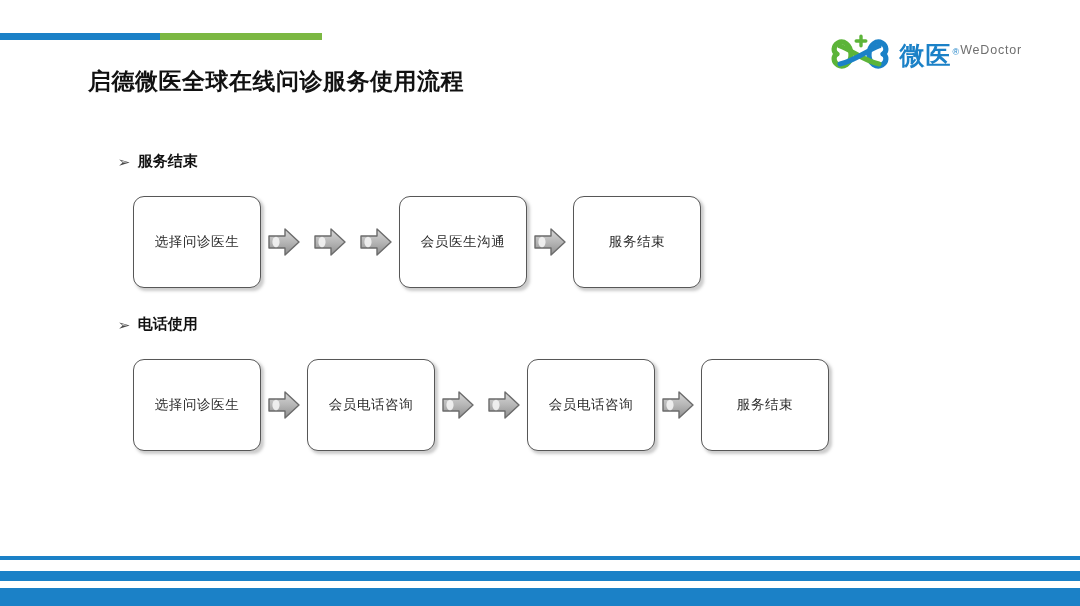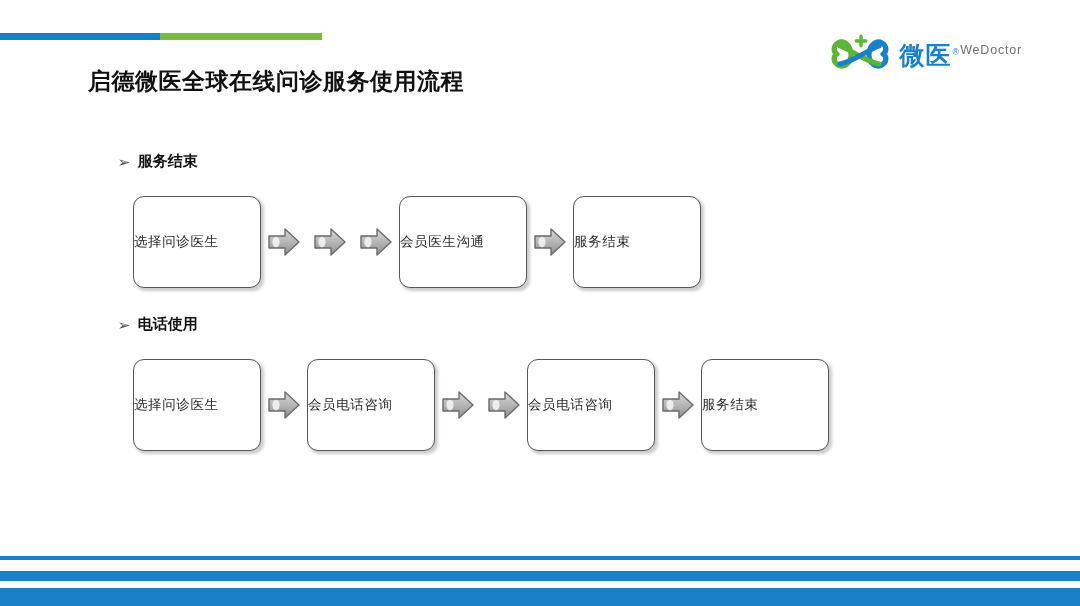--- a/index.html
+++ b/index.html
@@ -120,21 +120,21 @@
 
   .flow-box {
     width: 128px;
     height: 92px;
     border: 1.2px solid #575757;
     border-radius: 11px;
     background: #ffffff;
     box-shadow: 2.5px 2.5px 3px rgba(120,120,120,0.38);
     display: flex;
     align-items: center;
-    justify-content: flex-start;
+    justify-content: center;
     box-sizing: border-box;
     flex: 0 0 auto;
   }
   .flow-box .label {
     font-size: 13.5px;
     color: #2b2b2b;
     letter-spacing: 0.6px;
     white-space: nowrap;
   }
 

